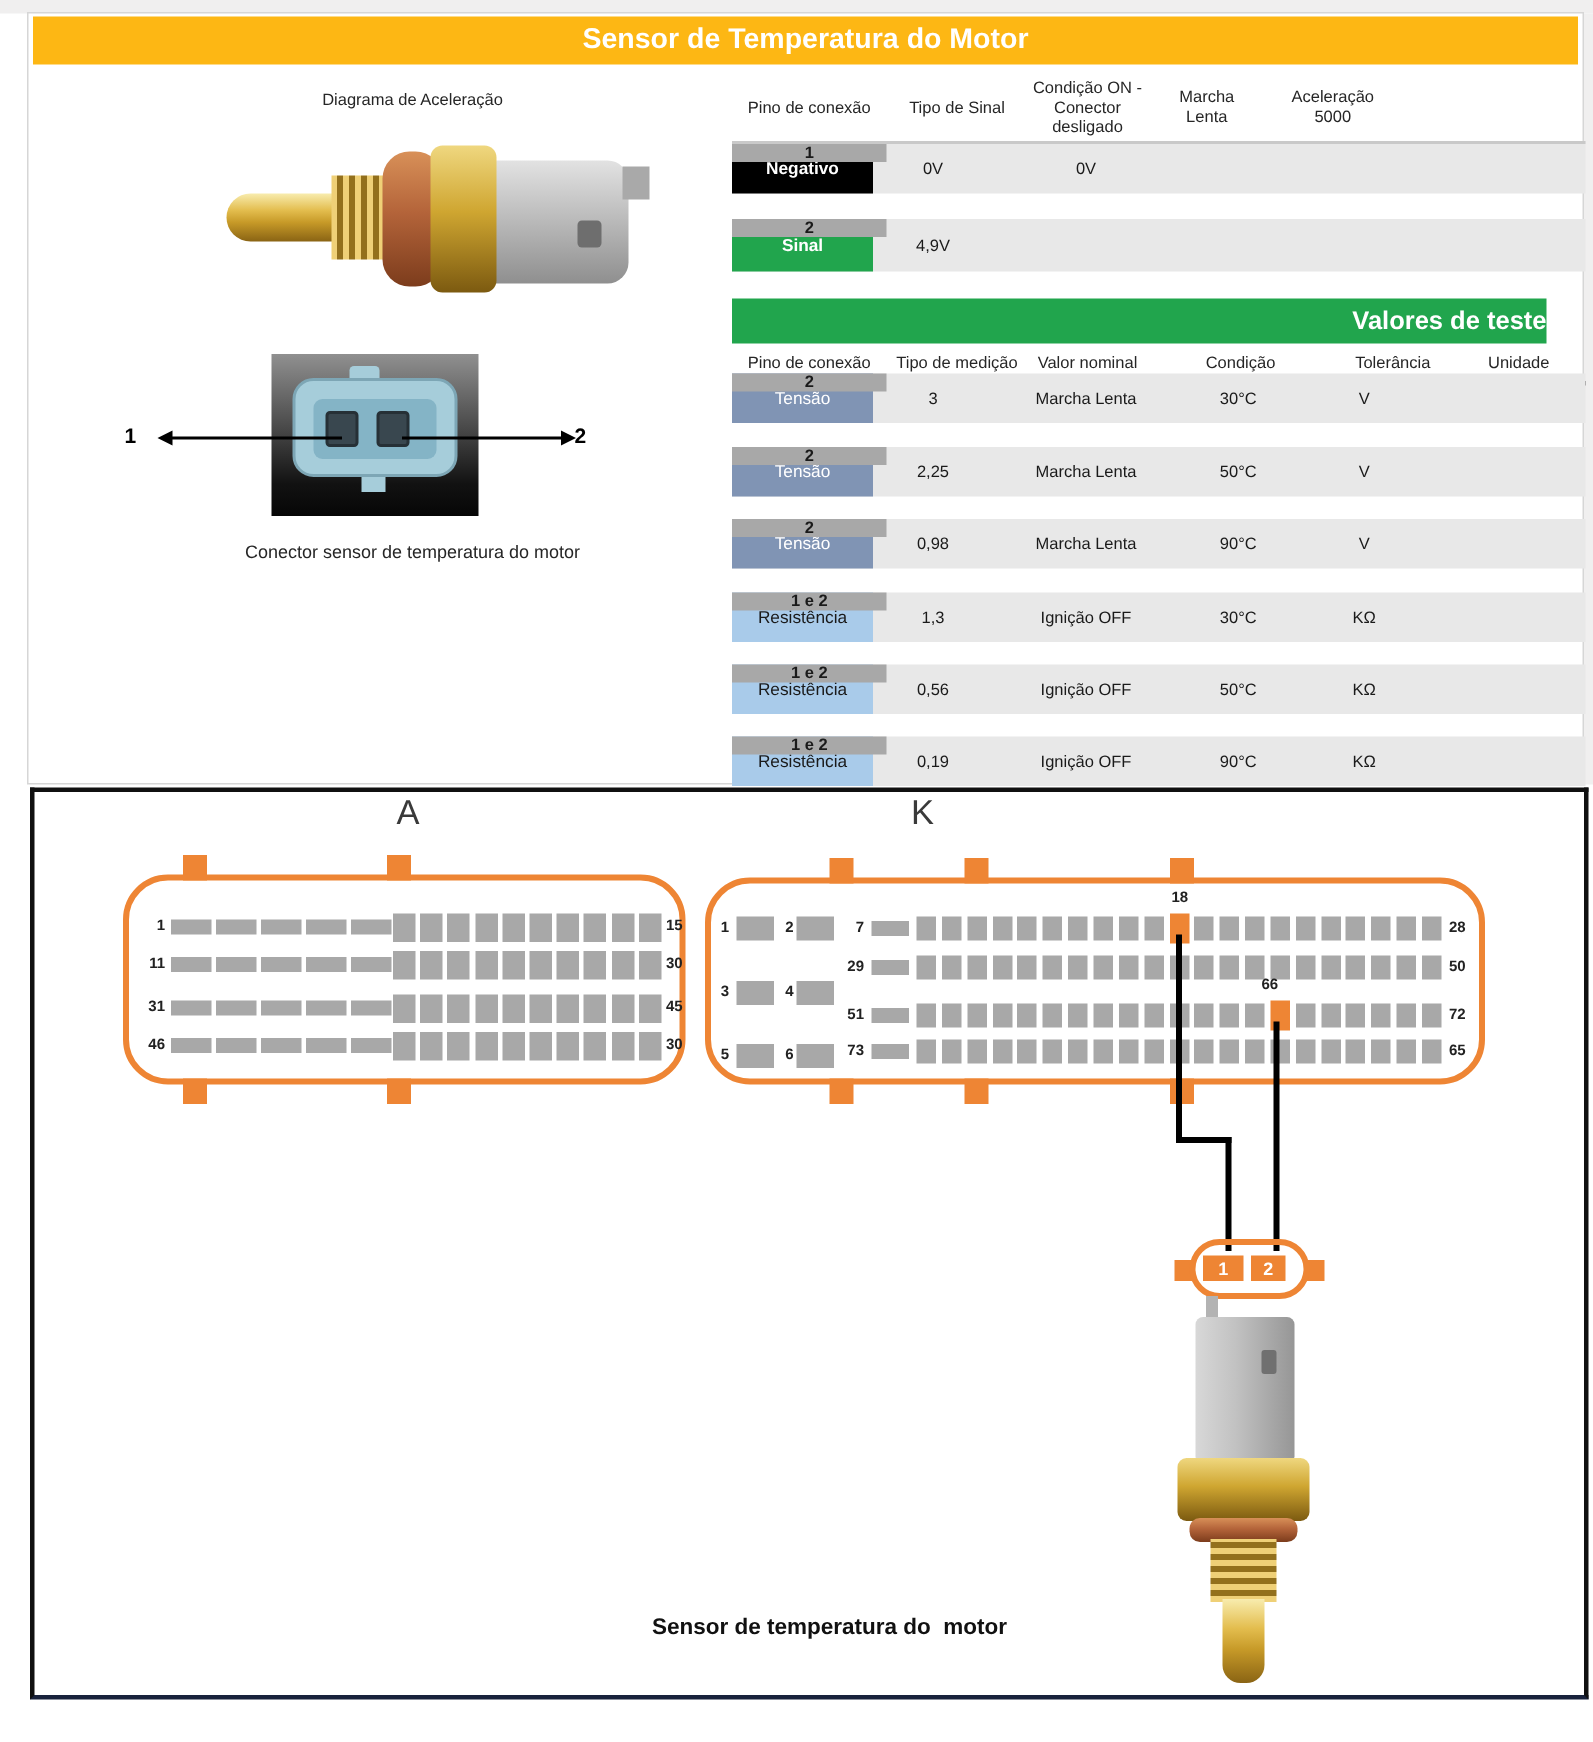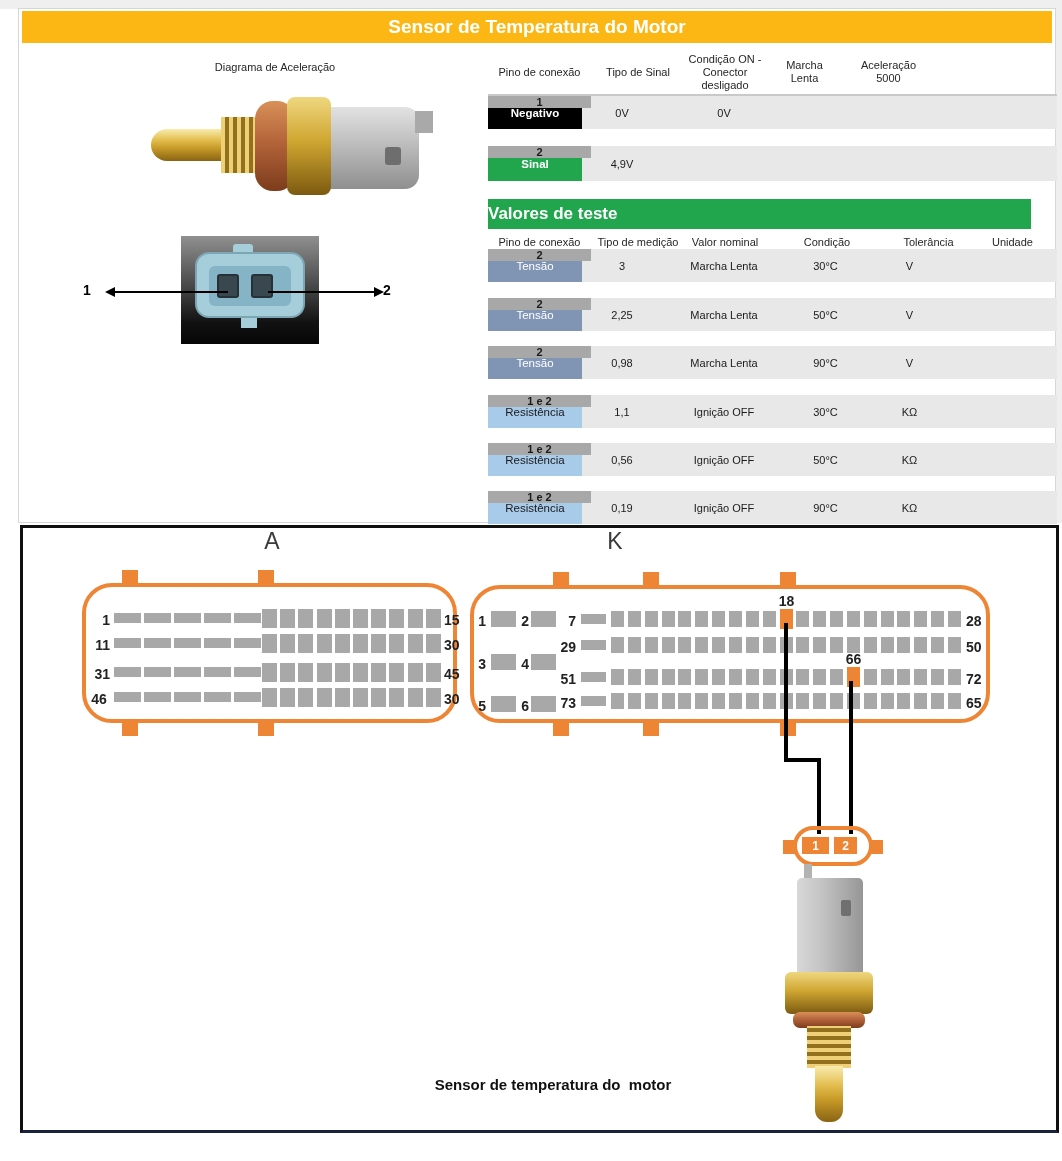--- a/index.html
+++ b/index.html
@@ -56,35 +56,35 @@
   .band .cell{display:flex;align-items:center;justify-content:center;font-size:11px;color:#1a1a1a;}
   .band .pin{font-weight:bold;}
   .typecell{display:flex;align-items:center;justify-content:center;font-size:11.5px;}
   .neg{background:var(--c-negativo_bg);color:#ffffff;font-weight:bold;}
   .sig{background:var(--c-green);color:#ffffff;font-weight:bold;}
   .ten{background:var(--c-tensao_bg);color:#ffffff;}
   .res{background:var(--c-resistencia_bg);color:#1a1a1a;}
   #t1-header{top:40px;height:46px;}
   #t1-row0{top:85px;height:35px;border-top:2px solid #c9c9c9;box-sizing:border-box;}
   #t1-row1{top:137px;height:35px;}
-  #green-bar{left:469px;top:190px;width:543px;height:30px;background:var(--c-green);display:flex;align-items:center;justify-content:flex-start;}
+  #green-bar{left:469px;top:190px;width:543px;height:30px;background:var(--c-green);display:flex;align-items:center;justify-content:flex-end;}
   #green-bar .t{color:#fff;font-weight:bold;font-size:17px;}
   #t2-header{top:221px;height:24px;border-bottom:3px solid #000;box-sizing:content-box;}
   .t2row{height:33px;}
 
   
   #bottom-panel{left:20px;top:525px;width:1039px;height:608px;background:#ffffff;border:3px solid #101010;border-bottom-color:#18223c;box-sizing:border-box;}
   .conn-label{top:0px;text-align:center;font-size:23px;color:#3a3a3a;}
   .conn-rect{border:4px solid var(--c-connector_orange);border-radius:30px;box-sizing:content-box;background:transparent;}
   #conn-a{left:59px;top:55px;width:367px;height:132px;}
   #conn-k{left:447px;top:57px;width:512px;height:130px;}
   .tab{position:absolute;background:var(--c-connector_orange);width:16px;height:17px;}
   .pin{position:absolute;background:var(--c-pin_gray);}
   .pin.hl{background:var(--c-connector_orange);}
-  .pin-num{position:absolute;font-size:14px;font-weight:bold;color:#222;}
+  .pin-num{position:absolute;font-size:10px;font-weight:bold;color:#222;}
   .wire{position:absolute;background:var(--c-wire);}
 
   #sensor-conn{left:770px;top:298px;width:72px;height:32px;border:4px solid var(--c-connector_orange);border-radius:20px;box-sizing:content-box;}
   .sc-pin{position:absolute;background:var(--c-connector_orange);color:#fff;font-weight:bold;font-size:12px;display:flex;align-items:center;justify-content:center;height:17px;top:7px;}
   .sc-tab{position:absolute;background:var(--c-connector_orange);width:12px;height:14px;top:312px;}
 
   
   #vs-prong{left:781px;top:336px;width:8px;height:26px;background:#b3b3b3;}
   #vs-body{left:774px;top:350px;width:66px;height:96px;background:linear-gradient(90deg,#d8d8d8 0%,#c2c2c2 40%,#969696 100%);border-radius:5px 5px 3px 3px;}
   #vs-hole{left:818px;top:372px;width:10px;height:16px;background:#707070;border-radius:2px;}
@@ -127,20 +127,21 @@
     <div class="abs" id="cp-bot"></div>
   </div>
 
   <div class="abs arrow-label" style="left:64px;">1</div>
   <div class="abs arrow-head" style="left:86px;border-right:10px solid #000;"></div>
   <div class="abs arrow-line" style="left:94px;width:115px;"></div>
   <div class="abs arrow-line" style="left:249px;width:106px;"></div>
   <div class="abs arrow-head" style="left:355px;border-left:10px solid #000;"></div>
   <div class="abs arrow-label" style="left:364px;">2</div>
 
+  <div class="abs" id="connector-caption">Conector sensor de temperatura do motor</div>
 
   <div class="abs trow" id="t1-header">
     <div class="hcell c1">Pino de conexão</div>
     <div class="hcell c2">Tipo de Sinal</div>
     <div class="hcell c3">Condição ON - Conector desligado</div>
     <div class="hcell c5" style="padding:0 12px;box-sizing:border-box;">Marcha Lenta</div>
     <div class="hcell c6" style="padding:0 10px;box-sizing:border-box;">Aceleração 5000</div>
   </div>
 
   <div class="abs band" id="t1-row0">
@@ -192,21 +193,21 @@
         <div class="cell pin c1">2</div>
         <div class="typecell c2 ten">Tensão</div>
         <div class="cell c3">0,98</div>
         <div class="cell c4">Marcha Lenta</div>
         <div class="cell c5">90°C</div>
         <div class="cell c6">V</div>
       </div>
       <div class="abs band t2row" style="top: 386px;">
         <div class="cell pin c1">1 e 2</div>
         <div class="typecell c2 res">Resistência</div>
-        <div class="cell c3">1,1</div>
+        <div class="cell c3">1,3</div>
         <div class="cell c4">Ignição OFF</div>
         <div class="cell c5">30°C</div>
         <div class="cell c6">KΩ</div>
       </div>
       <div class="abs band t2row" style="top: 434px;">
         <div class="cell pin c1">1 e 2</div>
         <div class="typecell c2 res">Resistência</div>
         <div class="cell c3">0,56</div>
         <div class="cell c4">Ignição OFF</div>
         <div class="cell c5">50°C</div>
@@ -276,21 +277,21 @@
       <div class="pin" style="left: 194px; top: 75.5px; width: 15px; height: 19px;"></div>
       <div class="pin" style="left: 212px; top: 75.5px; width: 15px; height: 19px;"></div>
       <div class="pin" style="left: 231px; top: 75.5px; width: 15px; height: 19px;"></div>
       <div class="pin" style="left: 249px; top: 75.5px; width: 15px; height: 19px;"></div>
       <div class="pin" style="left: 267px; top: 75.5px; width: 15px; height: 19px;"></div>
       <div class="pin" style="left: 285px; top: 75.5px; width: 15px; height: 19px;"></div>
       <div class="pin" style="left: 303px; top: 75.5px; width: 15px; height: 19px;"></div>
       <div class="pin" style="left: 322px; top: 75.5px; width: 15px; height: 19px;"></div>
       <div class="pin" style="left: 340px; top: 75.5px; width: 15px; height: 19px;"></div>
       <div class="pin-num" style="left: 358px; top: 79px; width: 26px;">45</div>
-      <div class="pin-num" style="left: 2px; top: 104px; width: 22px; text-align: center;">46</div>
+      <div class="pin-num" style="left: 2px; top: 104px; width: 22px; text-align: right;">46</div>
       <div class="pin" style="left: 28px; top: 105px; width: 27px; height: 10px;"></div>
       <div class="pin" style="left: 58px; top: 105px; width: 27px; height: 10px;"></div>
       <div class="pin" style="left: 88px; top: 105px; width: 27px; height: 10px;"></div>
       <div class="pin" style="left: 118px; top: 105px; width: 27px; height: 10px;"></div>
       <div class="pin" style="left: 148px; top: 105px; width: 27px; height: 10px;"></div>
       <div class="pin" style="left: 176px; top: 100.5px; width: 15px; height: 19px;"></div>
       <div class="pin" style="left: 194px; top: 100.5px; width: 15px; height: 19px;"></div>
       <div class="pin" style="left: 212px; top: 100.5px; width: 15px; height: 19px;"></div>
       <div class="pin" style="left: 231px; top: 100.5px; width: 15px; height: 19px;"></div>
       <div class="pin" style="left: 249px; top: 100.5px; width: 15px; height: 19px;"></div>
@@ -379,21 +380,21 @@
       <div class="pin" style="left: 221px; top: 80px; width: 13px; height: 16px;"></div>
       <div class="pin" style="left: 238px; top: 80px; width: 13px; height: 16px;"></div>
       <div class="pin" style="left: 255px; top: 80px; width: 13px; height: 16px;"></div>
       <div class="pin" style="left: 272px; top: 80px; width: 13px; height: 16px;"></div>
       <div class="pin" style="left: 289px; top: 80px; width: 13px; height: 16px;"></div>
       <div class="pin" style="left: 306px; top: 80px; width: 13px; height: 16px;"></div>
       <div class="pin" style="left: 322px; top: 80px; width: 13px; height: 16px;"></div>
       <div class="pin" style="left: 339px; top: 80px; width: 13px; height: 16px;"></div>
       <div class="pin" style="left: 356px; top: 80px; width: 13px; height: 16px;"></div>
       <div class="pin hl" style="left: 373px; top: 78px; width: 13px; height: 20px;"></div>
-      <div class="pin-num" style="left: 367px; top: 62px; width: 25px; text-align: center;">66</div>
+      <div class="pin-num" style="left: 367px; top: 62px; width: 25px; ">66</div>
       <div class="pin" style="left: 390px; top: 80px; width: 13px; height: 16px;"></div>
       <div class="pin" style="left: 407px; top: 80px; width: 13px; height: 16px;"></div>
       <div class="pin" style="left: 423px; top: 80px; width: 13px; height: 16px;"></div>
       <div class="pin" style="left: 440px; top: 80px; width: 13px; height: 16px;"></div>
       <div class="pin" style="left: 457px; top: 80px; width: 13px; height: 16px;"></div>
       <div class="pin" style="left: 474px; top: 80px; width: 13px; height: 16px;"></div>
       <div class="pin-num" style="left: 492px; top: 82px; width: 26px;">72</div>
       <div class="pin-num" style="left: 86px; top: 106px; width: 16px; text-align: right;">73</div>
       <div class="pin" style="left: 107px; top: 107px; width: 25px; height: 10px;"></div>
       <div class="pin" style="left: 137px; top: 104px; width: 13px; height: 16px;"></div>

